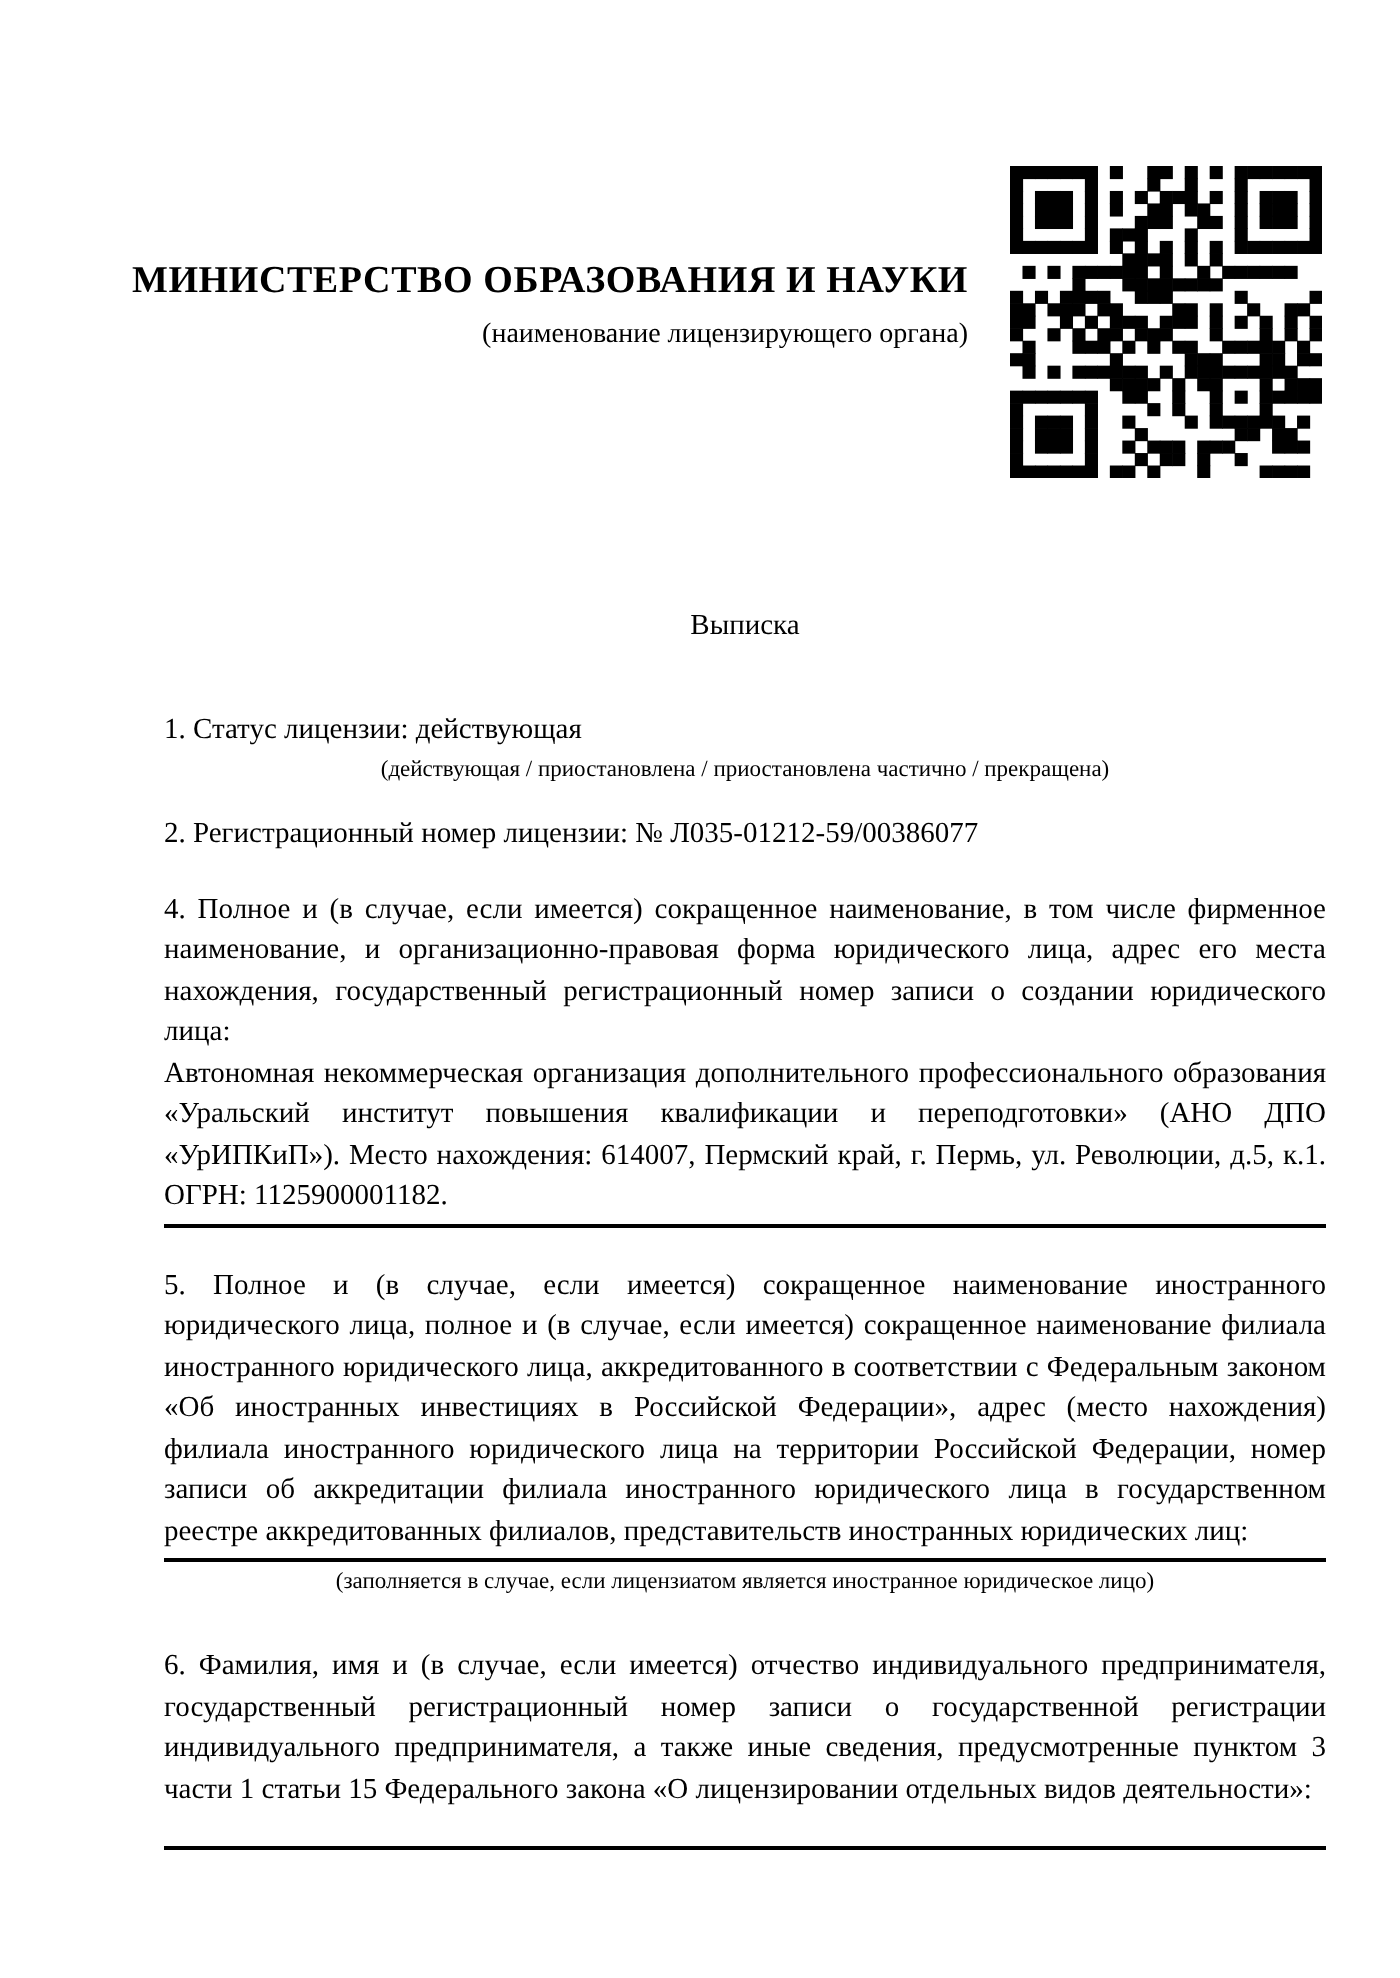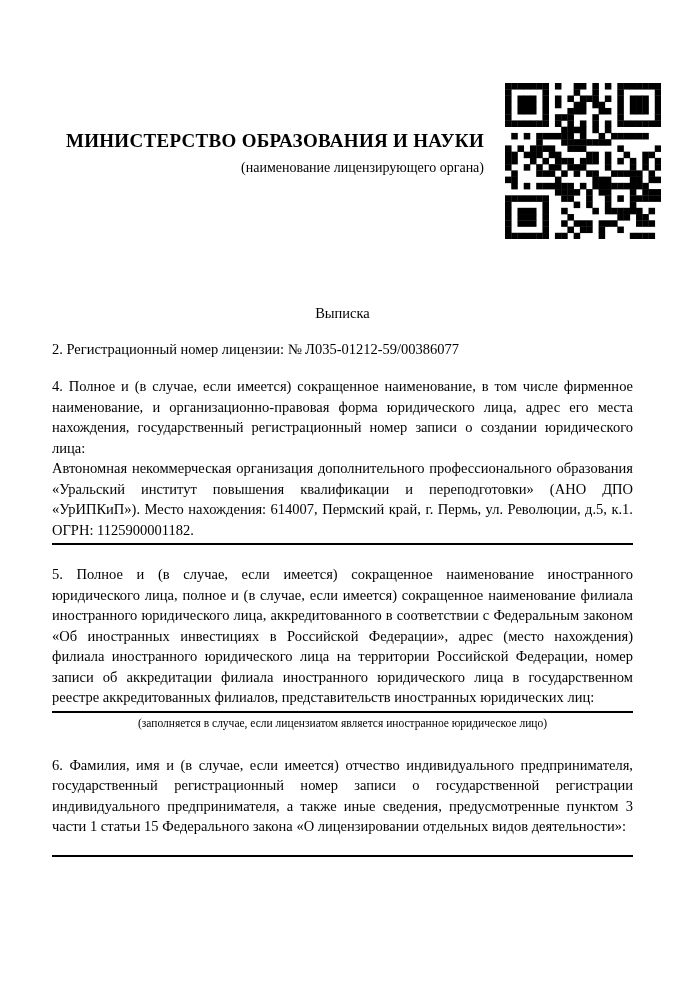--- a/index.html
+++ b/index.html
@@ -37,21 +37,21 @@
   .qr {
     position: absolute;
     top: 83px; left: 505px;
     width: 156px; height: 156px;
   }
   .qr svg { display: block; width: 156px; height: 156px; }
 
   
   .content {
     position: absolute;
-    top: 303px; left: 52px;
+    top: 303px; left: 82px;
     width: 581px;
     font-size: 14.5px;
     line-height: 20.5px;
   }
   .doc-title { text-align: center; }
   .para { text-align: justify; }
   .item-1 { margin-top: 31px; }
   .sub-caption {
     text-align: center;
     font-size: 11.5px;
@@ -403,20 +403,24 @@
     </div>
     <div class="ministry-caption">(наименование лицензирующего органа)</div>
   </div>
 
   <div class="content">
 
     <div class="doc-title">
       <div>Выписка</div>
     </div>
 
+    <div class="item-1">
+      <div>1. Статус лицензии: действующая</div>
+      <div class="sub-caption">(действующая / приостановлена / приостановлена частично / прекращена)</div>
+    </div>
 
     <div class="item-2">2. Регистрационный номер лицензии: № Л035-01212-59/00386077</div>
 
 
     <div class="item-4">
       <div class="para">4. Полное и (в случае, если имеется) сокращенное наименование, в том числе фирменное наименование, и организационно-правовая форма юридического лица, адрес его места нахождения, государственный регистрационный номер записи о создании юридического лица:</div>
       <div class="para">Автономная некоммерческая организация дополнительного профессионального образования «Уральский институт повышения квалификации и переподготовки» (АНО ДПО «УрИПКиП»). Место нахождения: 614007, Пермский край, г. Пермь, ул. Революции, д.5, к.1. ОГРН: 1125900001182.</div>
       <div class="rule"></div>
     </div>
 

